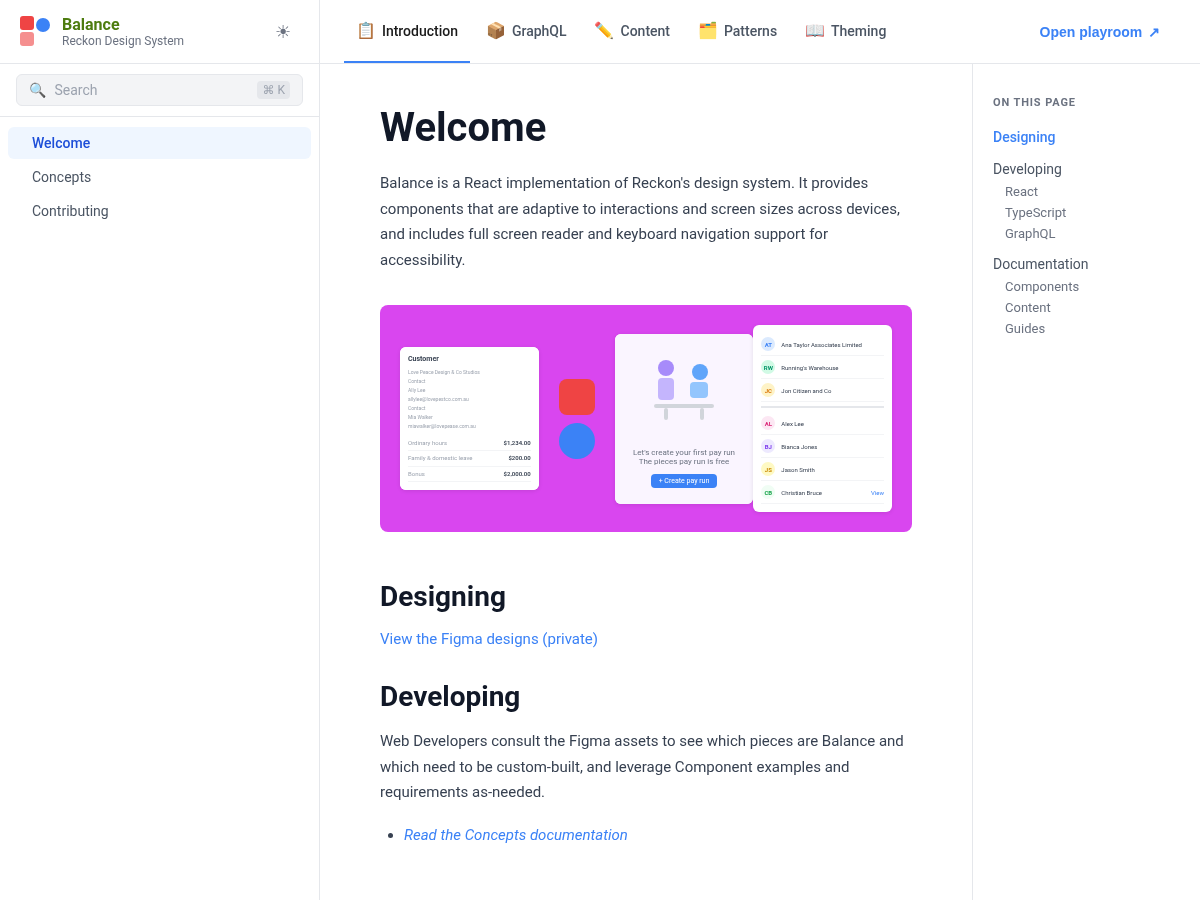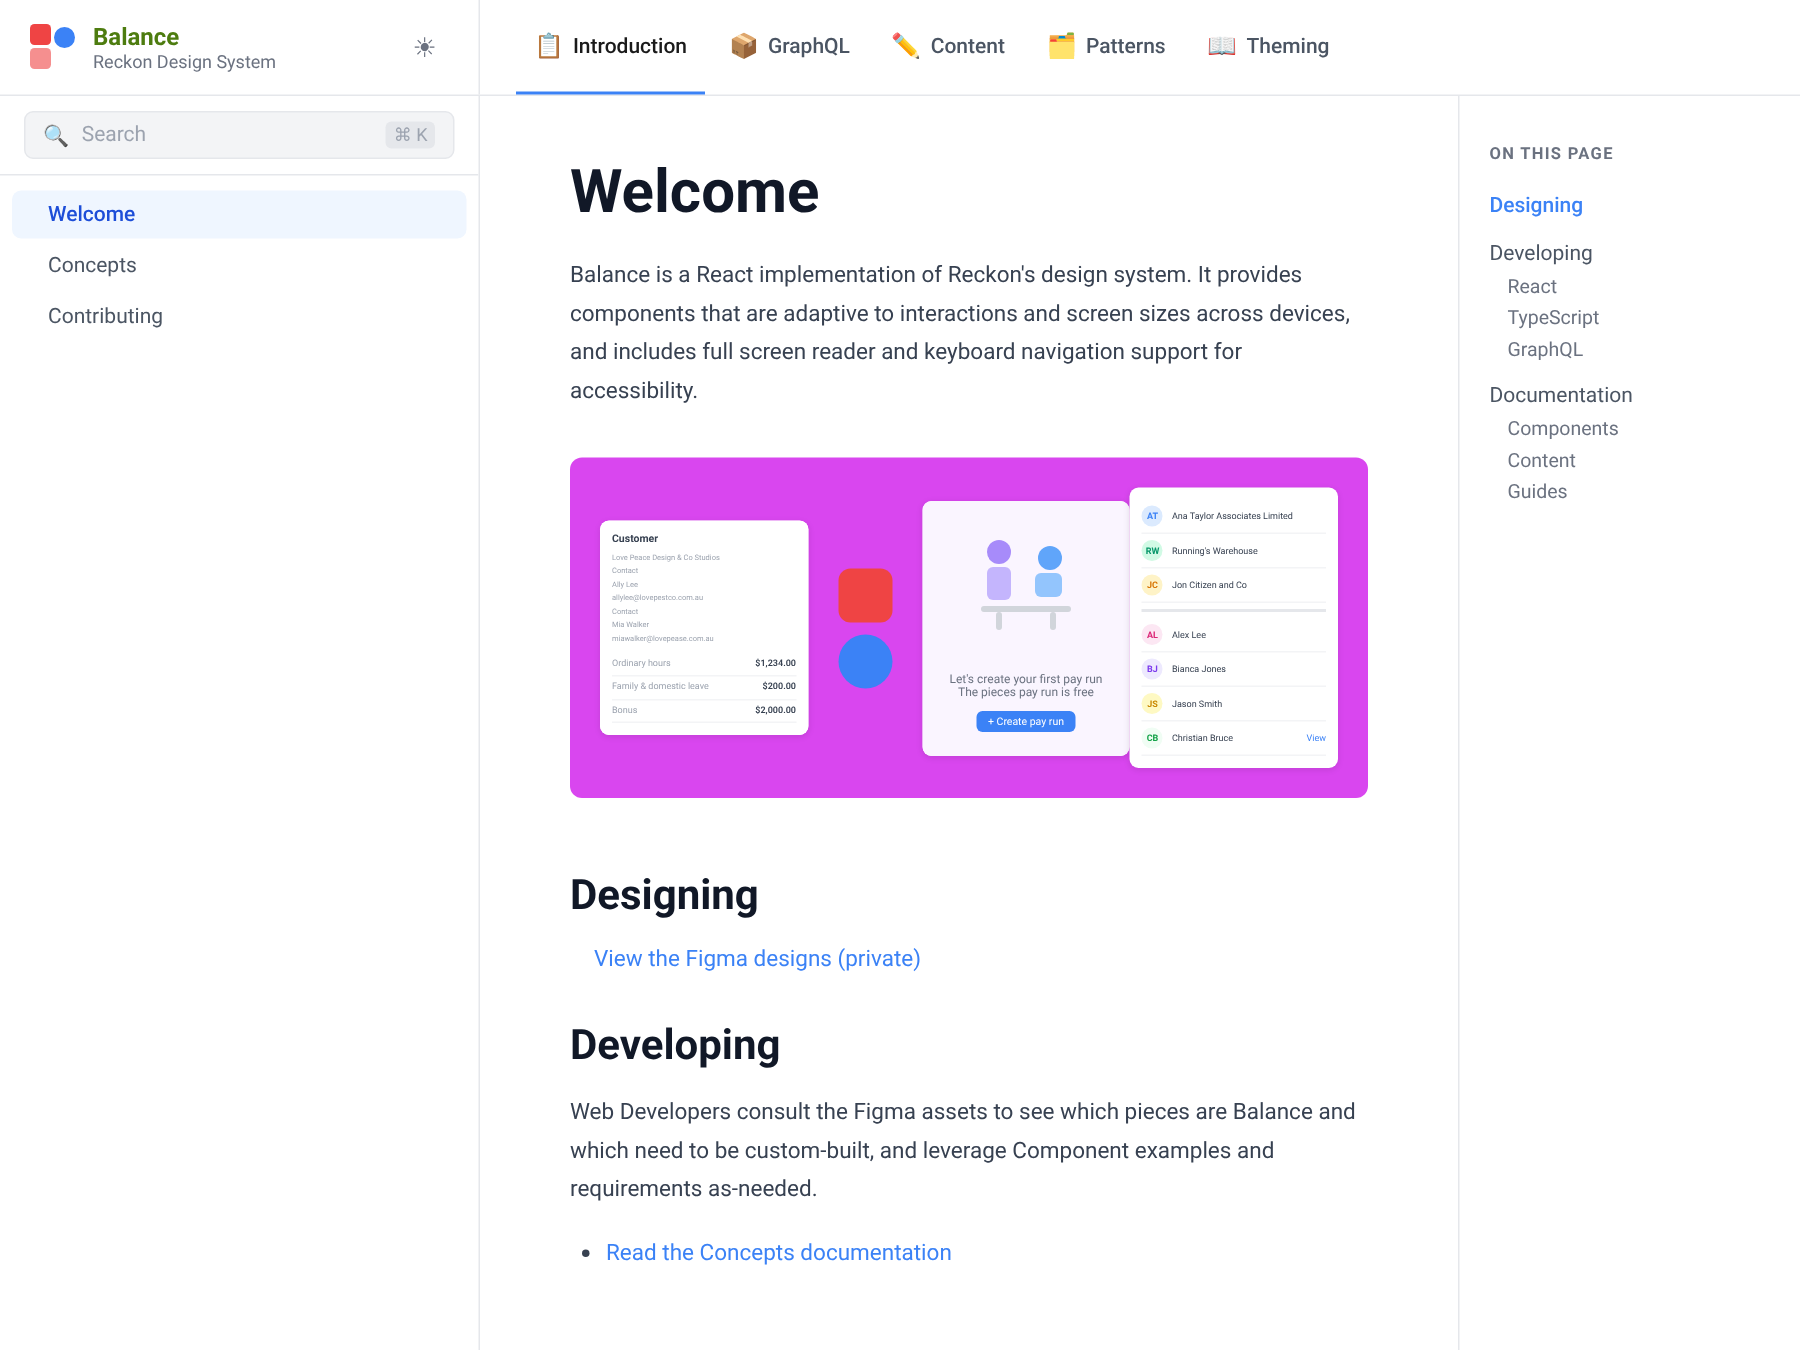--- a/index.html
+++ b/index.html
@@ -286,26 +286,25 @@
       font-size: 15px;
       line-height: 1.7;
       color: #374151;
       margin-bottom: 16px;
     }
 
     .section-link {
       color: #3b82f6;
       text-decoration: none;
       font-size: 15px;
-      margin-left: 16px;
     }
 
     .section-divider { margin: 32px 0; }
 
-    .bullet-list { padding-left: 24px; }
+    .bullet-list { padding-left: 24px; font-style: italic; }
     .bullet-item { font-size: 15px; color: #374151; line-height: 1.8; }
     .bullet-item a { color: #3b82f6; text-decoration: none; }
 
     
     .right-sidebar {
       width: 228px;
       flex-shrink: 0;
       padding: 32px 20px;
       border-left: 1px solid #e5e7eb;
       overflow-y: auto;
@@ -376,20 +375,24 @@
       <span>Content</span>
     </a>
     <a class="nav-tab">
       <span class="tab-icon">🗂️</span>
       <span>Patterns</span>
     </a>
     <a class="nav-tab">
       <span class="tab-icon">📖</span>
       <span>Theming</span>
     </a>
+    <button class="open-playroom">
+      <span>Open playroom</span>
+      <span>↗</span>
+    </button>
   </nav>
 </div>
 
 <div class="main-layout">
 
   <aside class="sidebar">
     <div class="search-box">
       <div class="search-box-inner">
         <span class="search-icon">🔍</span>
         <span class="search-label">Search</span>

